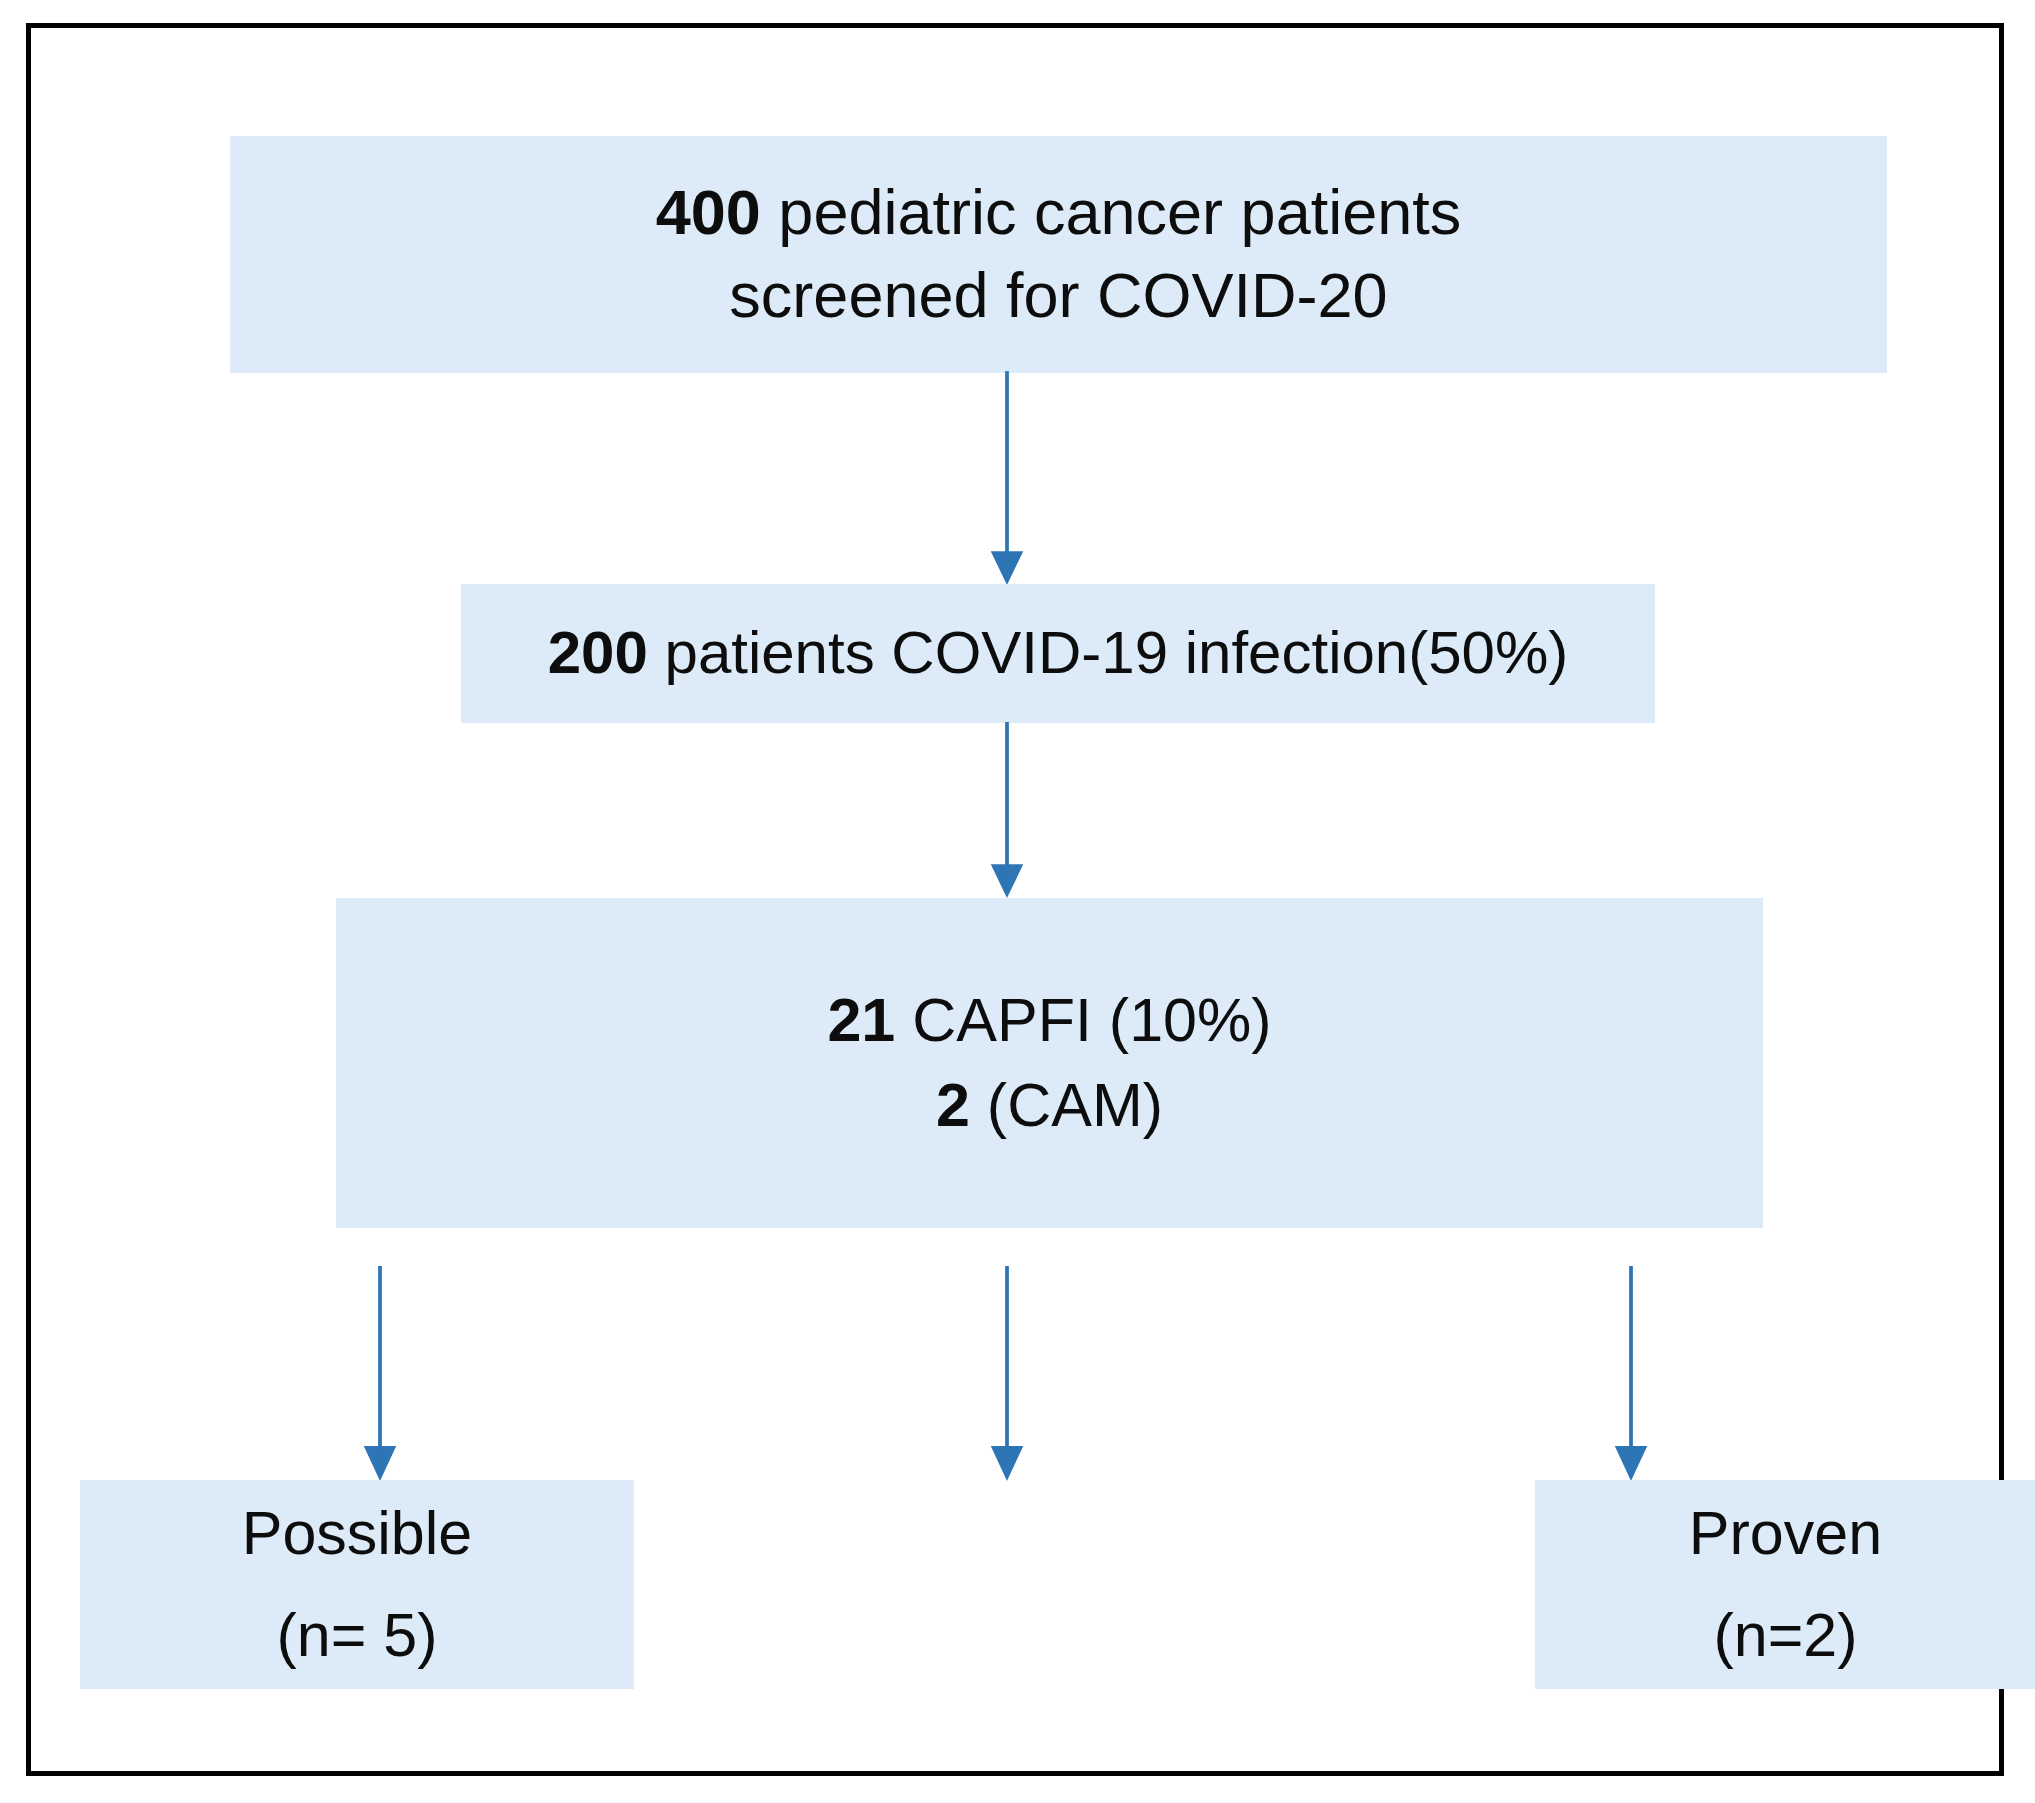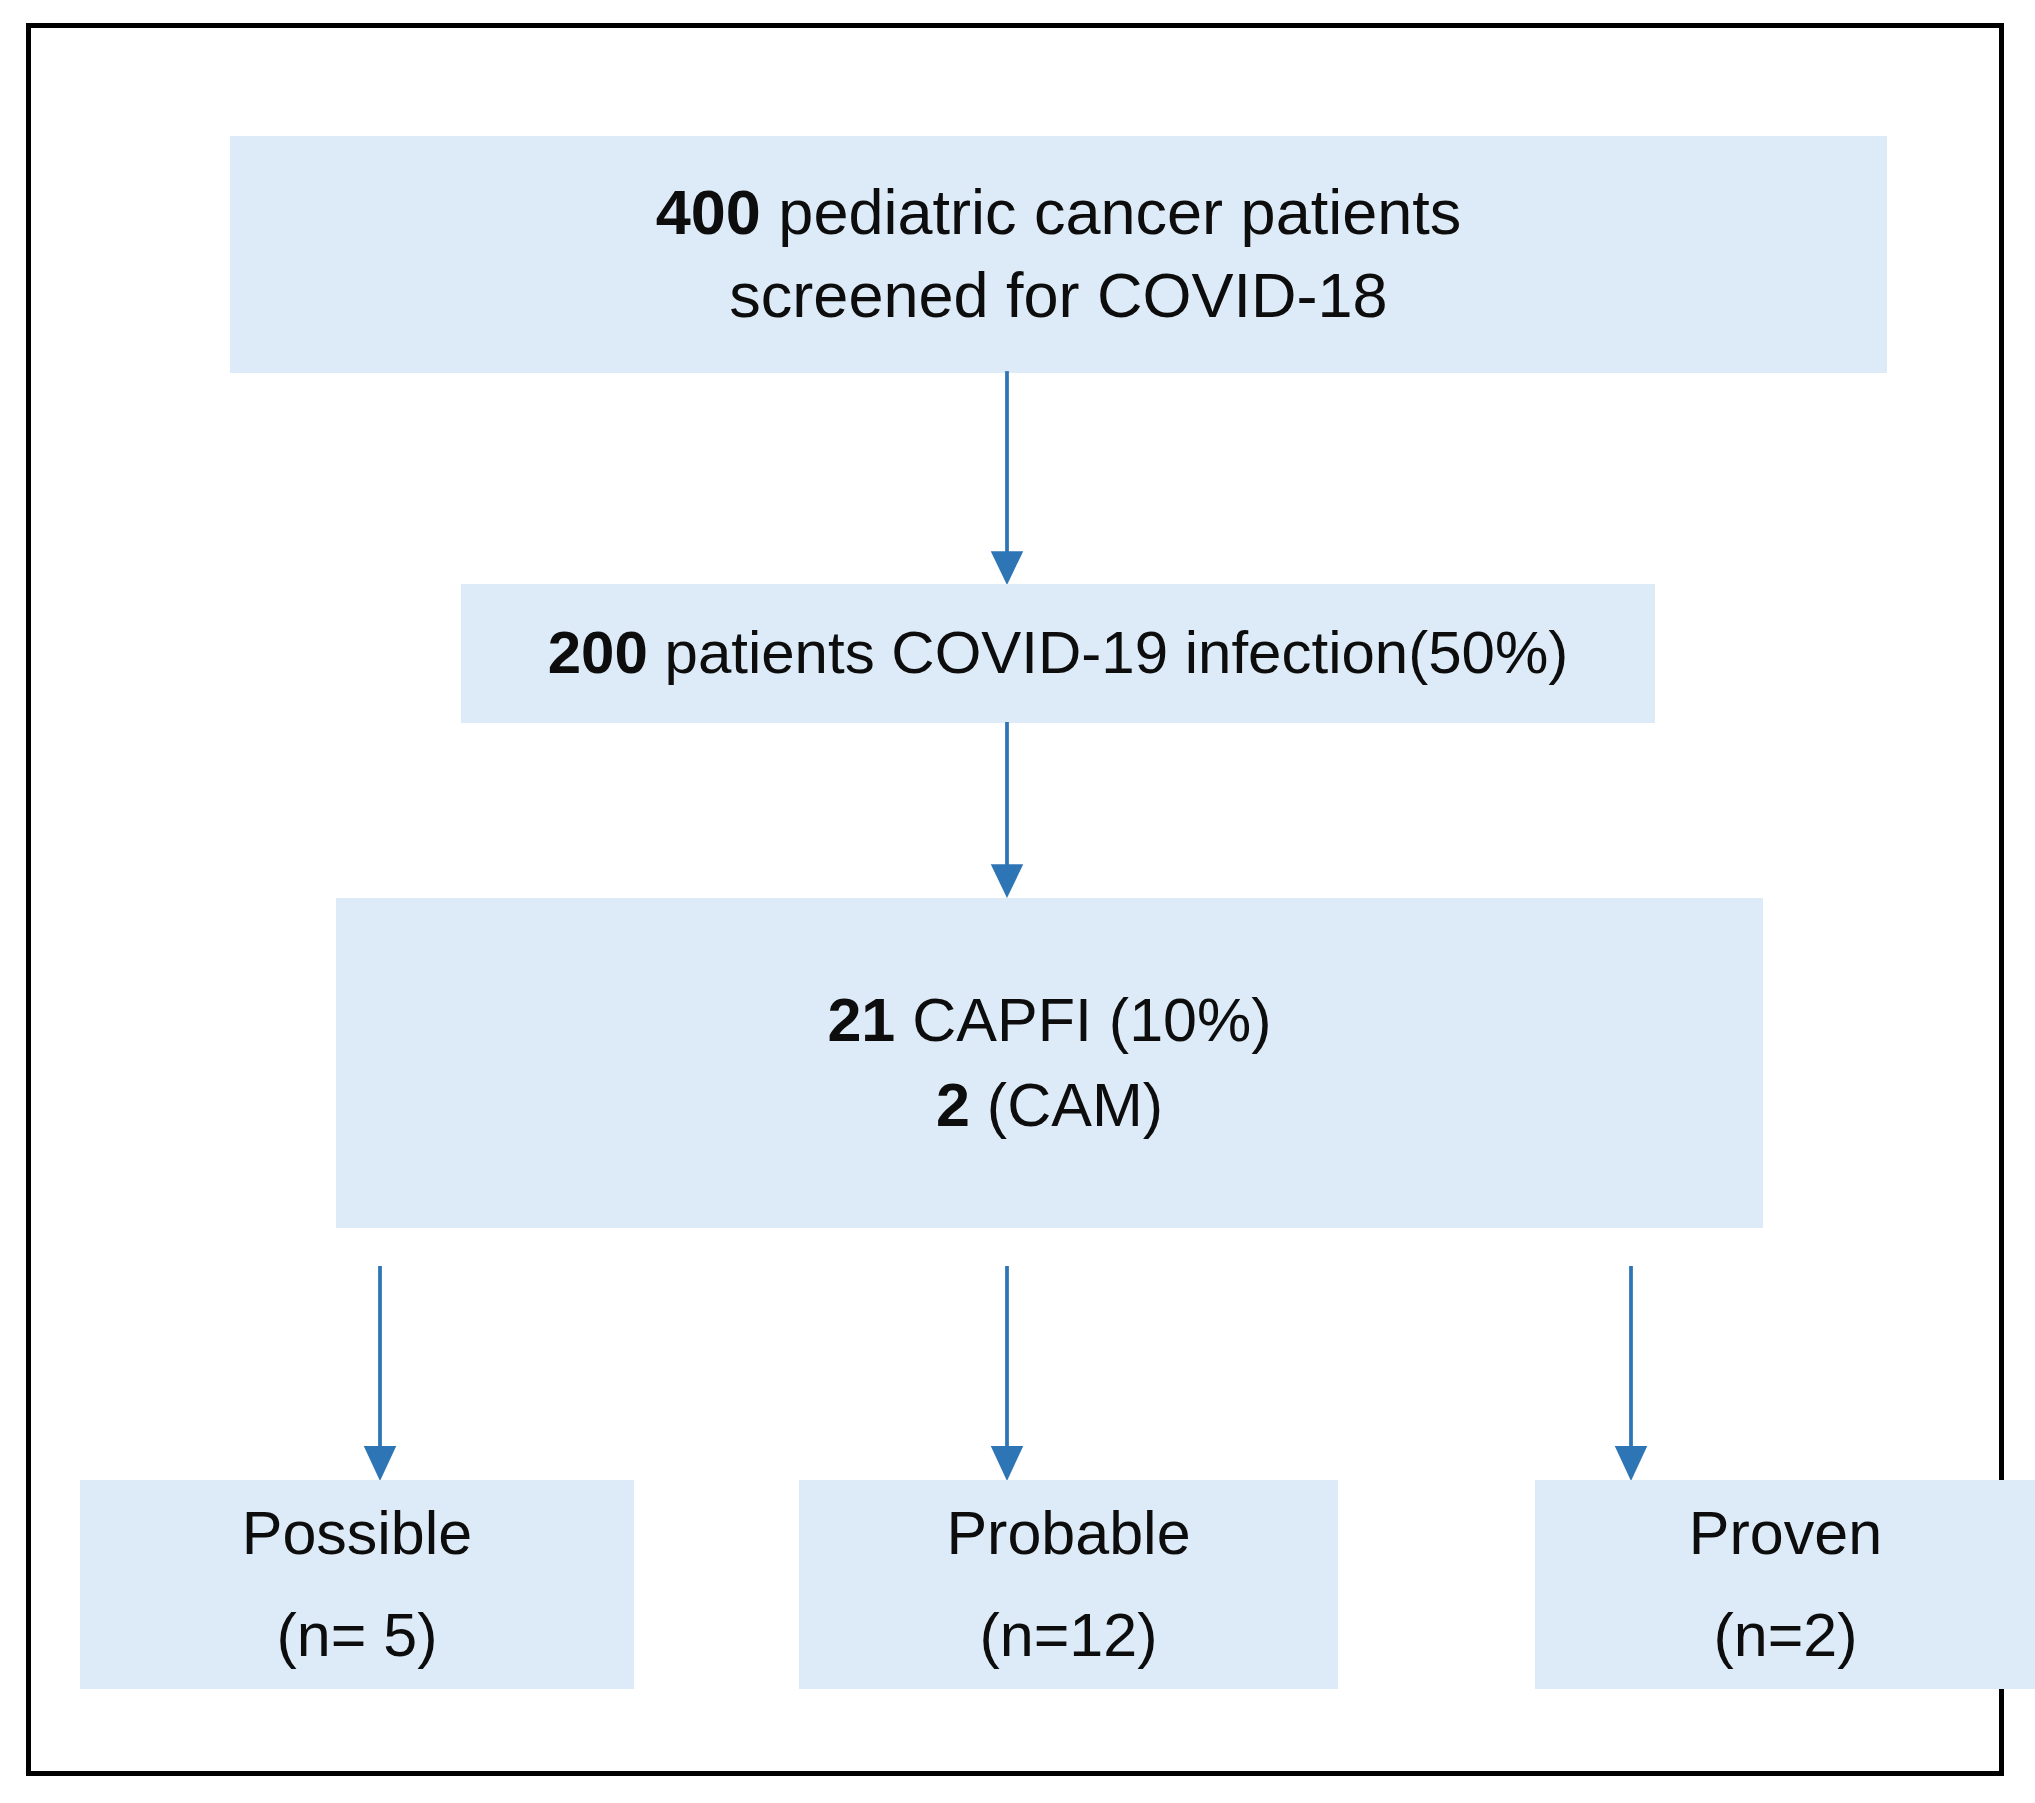--- a/index.html
+++ b/index.html
@@ -108,21 +108,21 @@
   #arrow-5 { left: 1575px; top: 1238px; height: 215px; }
 </style>
 </head>
 <body>
 
 <div id="canvas">
   <div id="frame">
 
     <div class="node" id="node-screened">
       <span class="line line-1"><span class="num">400</span><span> pediatric cancer patients</span></span>
-      <span class="line line-2">screened for COVID-18</span>
+      <span class="line line-2">screened for COVID-20</span>
     </div>
 
     <div class="arrow" id="arrow-1">
       <svg width="50" height="214" viewBox="0 0 80 342">
         <line x1="40" y1="0" x2="40" y2="300" stroke="#2e75b6" stroke-width="6"></line>
         <polygon points="40,342 14,288 66,288" fill="#2e75b6"></polygon>
       </svg>
     </div>
 
     <div class="node" id="node-infected">
@@ -158,24 +158,20 @@
         <line x1="40" y1="0" x2="40" y2="300" stroke="#2e75b6" stroke-width="6"></line>
         <polygon points="40,344 14,288 66,288" fill="#2e75b6"></polygon>
       </svg>
     </div>
 
     <div class="node leaf" id="node-possible">
       <span class="line line-1">Possible</span>
       <span class="line line-2">(n= 5)</span>
     </div>
 
-    <div class="node leaf" id="node-probable">
-      <span class="line line-1">Probable</span>
-      <span class="line line-2">(n=12)</span>
-    </div>
 
     <div class="node leaf" id="node-proven">
       <span class="line line-1">Proven</span>
       <span class="line line-2">(n=2)</span>
     </div>
 
   </div>
 </div>
 
 

